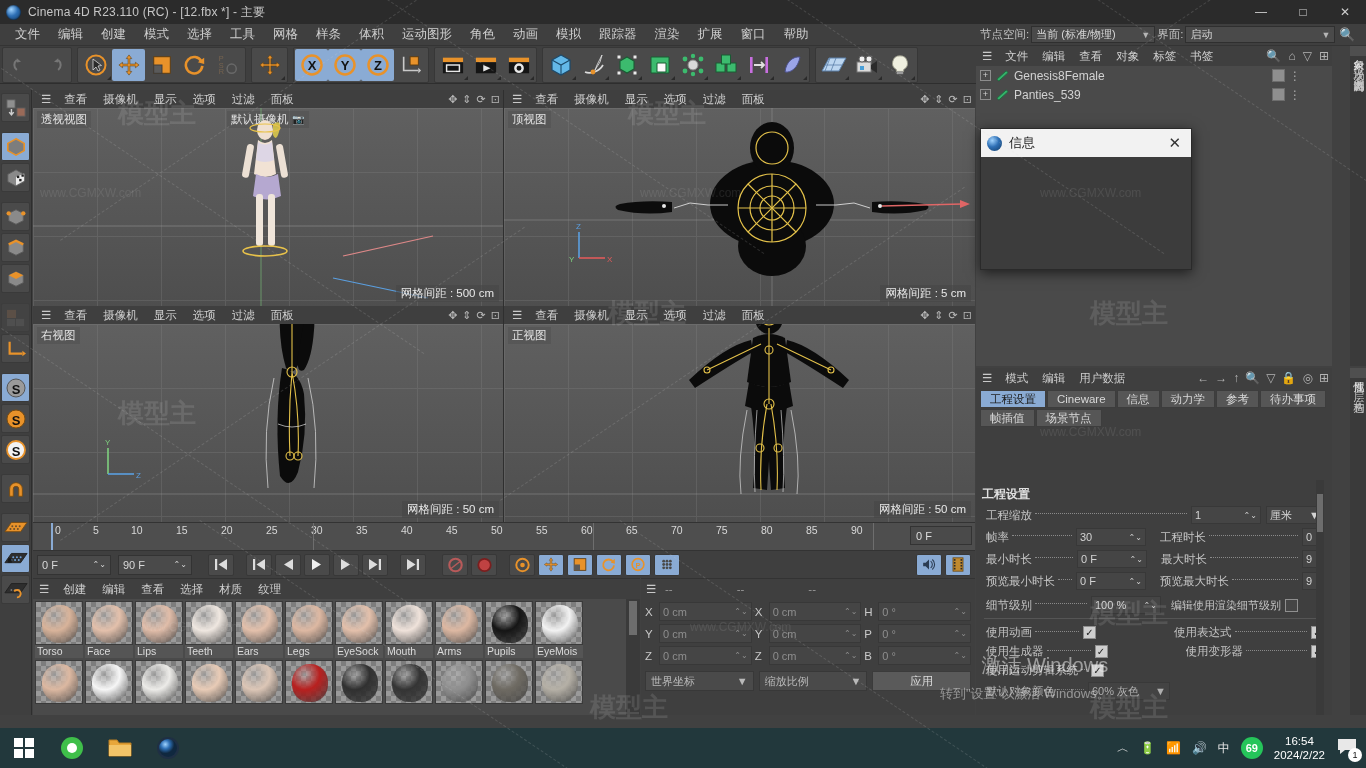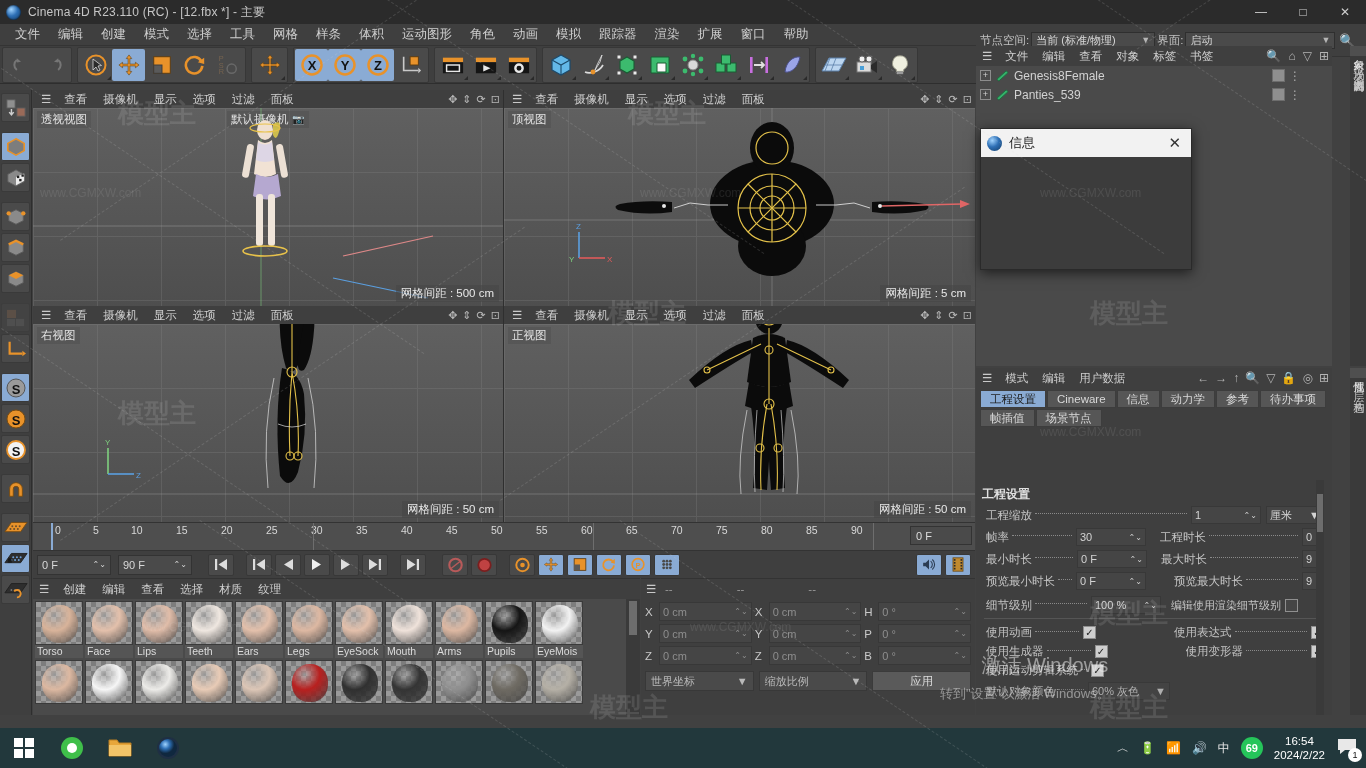--- a/index.html
+++ b/index.html
@@ -18,21 +18,21 @@
   .win-btn { width:42px;height:24px; display:flex;align-items:center;justify-content:center;
      color:#cfcfcf; font-size:12px; }
 
   
   .menubar { height:22px; background:#3f3f3f; display:flex; align-items:center;
      padding-left:6px; gap:0px; border-bottom:1px solid #343434;}
   .menubar .mi { font-size:12.5px; color:#cfcfcf; padding:2px 9px; cursor:default;}
 
   
   .nodebar { position:absolute; left:976px; top:24px; width:390px; height:22px;
-     background:#3f3f3f; display:flex; align-items:center; gap:2px; padding:16px 4px;
+     background:#3f3f3f; display:flex; align-items:center; gap:2px; padding:10px 4px;
      font-size:11.5px; color:#c2c2c2; border-bottom:1px solid #343434;}
   .sel { background:#4a4a4a; border:1px solid #2f2f2f; height:17px; display:flex;
      align-items:center; justify-content:space-between; padding:0 4px; color:#d6d6d6;
      font-size:11px; }
   .sel .chev{ font-size:9px; color:#b5b5b5; margin-left:6px;}
 
   
   .toolbar { height:38px; background:#3f3f3f; display:flex; align-items:center;
      padding-left:2px; border-bottom:1px solid #2e2e2e; }
   .tgrp { display:flex; align-items:center; background:#4a4a4a; border:1px solid #373737;
@@ -1312,21 +1312,21 @@
         </span>
       </div>
 
       <div class="prow">
         <span class="pl">预览最小时长</span>
         <span class="dots" style="max-width:14px"></span>
         <span class="pin" style="width:70px">
           <span>0 F</span>
             <span style="font-size:8px">⌃⌄</span>
         </span>
-        <span class="pl" style="margin-left:28px">预览最大时长</span>
+        <span class="pl" style="margin-left:14px">预览最大时长</span>
         <span class="dots"></span>
         <span class="pin" style="width:22px;overflow:hidden">
           <span>9</span>
         </span>
       </div>
 
       <div class="prow" style="margin-top:6px">
         <span class="pl">细节级别</span>
         <span class="dots" style="max-width:52px"></span>
         <span class="pin" style="width:70px">

